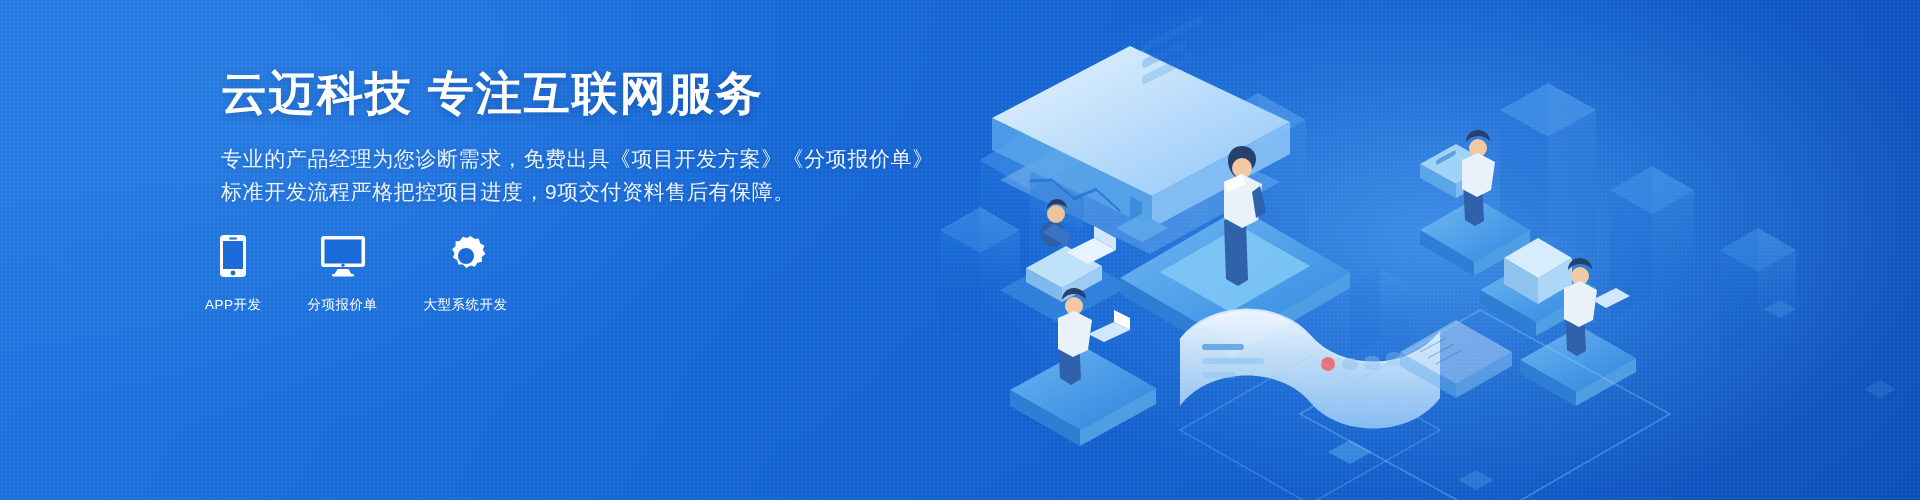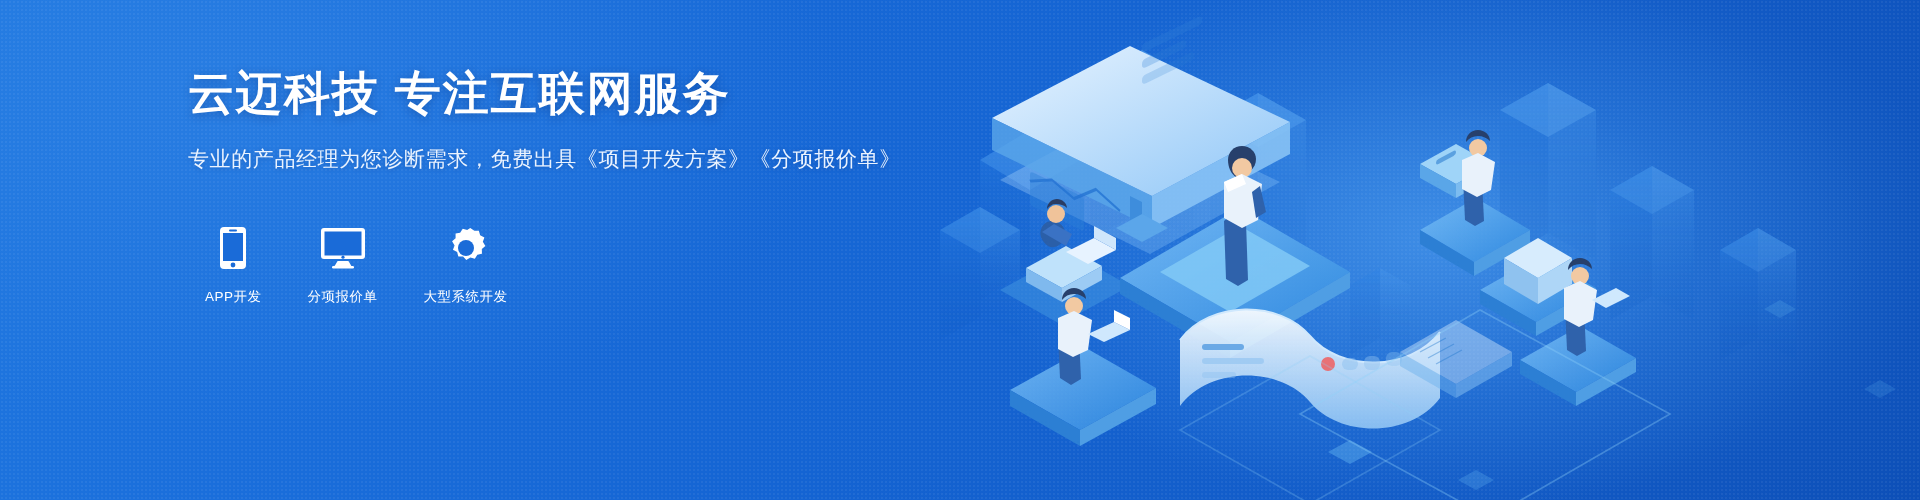--- a/index.html
+++ b/index.html
@@ -22,54 +22,55 @@
     background-size:4px 4px;
     pointer-events:none;
   }
   .glow{
     position:absolute;left:980px;top:-40px;width:900px;height:560px;
     background:radial-gradient(ellipse at 50% 50%, rgba(110,185,255,0.30) 0%, rgba(70,150,240,0.12) 42%, rgba(0,0,0,0) 70%);
     pointer-events:none;
   }
 
   
-  .copy{position:absolute;left:188px;top:68px;width:700px;}
+  .copy{position:absolute;left:221px;top:68px;width:700px;}
   .headline{
     font-size:46px;line-height:1.12;font-weight:bold;color:#ffffff;
     letter-spacing:2px;white-space:nowrap;
     text-shadow:0 2px 10px rgba(0,30,90,0.30);
     margin:0 0 22px 0;
   }
   .sub{
     font-size:21px;line-height:33px;color:#eaf3ff;font-weight:normal;
     letter-spacing:0.6px;white-space:nowrap;margin:0;
     text-shadow:0 1px 5px rgba(0,30,90,0.22);
   }
 
   
-  .services{position:absolute;left:205px;top:224px;display:flex;align-items:center;}
+  .services{position:absolute;left:205px;top:232px;display:flex;align-items:center;}
   .svc{display:flex;flex-direction:column;align-items:center;width:auto;margin-right:46px;}
   .svc:last-child{margin-right:10px;}
   .svc-ico{height:48px;display:flex;align-items:center;justify-content:center;margin-bottom:16px;}
   .svc-label{font-size:13.5px;color:#ffffff;letter-spacing:0.5px;white-space:nowrap;font-weight:normal;}
 
   
   .illus{position:absolute;left:880px;top:0;width:1040px;height:500px;}
   .illus svg{display:block;}
 </style>
 </head>
 <body>
 
 <div class="banner">
   <div class="tex"></div>
   <div class="glow"></div>
 
   <div class="copy">
     <h1 class="headline">云迈科技 专注互联网服务</h1>
     <p class="sub">专业的产品经理为您诊断需求，免费出具《项目开发方案》《分项报价单》</p>
+    <p class="sub">标准开发流程严格把控项目进度，9项交付资料售后有保障。</p>
   </div>
 
   <div class="services">
 
     <div class="svc">
       <span class="svc-ico">
         <svg width="28" height="44" viewBox="0 0 28 44">
           <rect x="1" y="1" width="26" height="42" rx="4" fill="#ffffff"></rect>
           <rect x="4" y="7" width="20" height="28" fill="#1a6bd8"></rect>
           <rect x="10" y="3.5" width="8" height="2" rx="1" fill="#1a6bd8"></rect>

